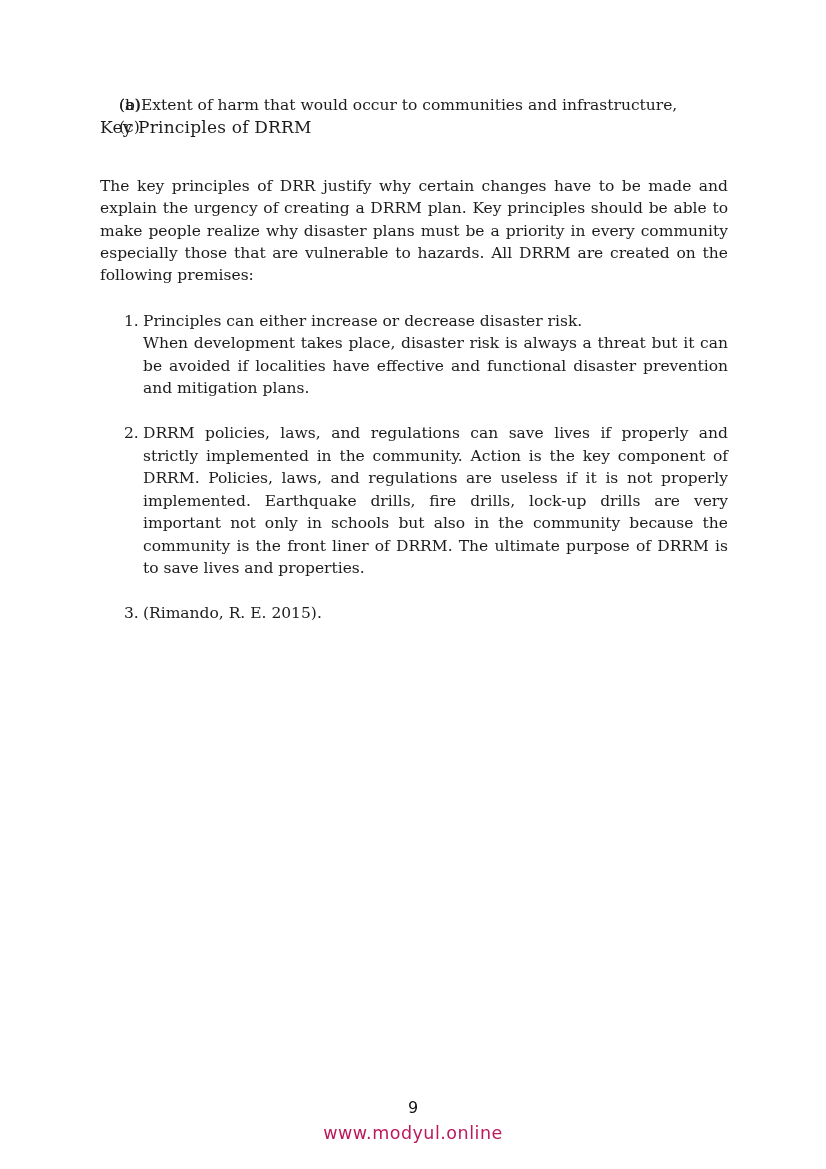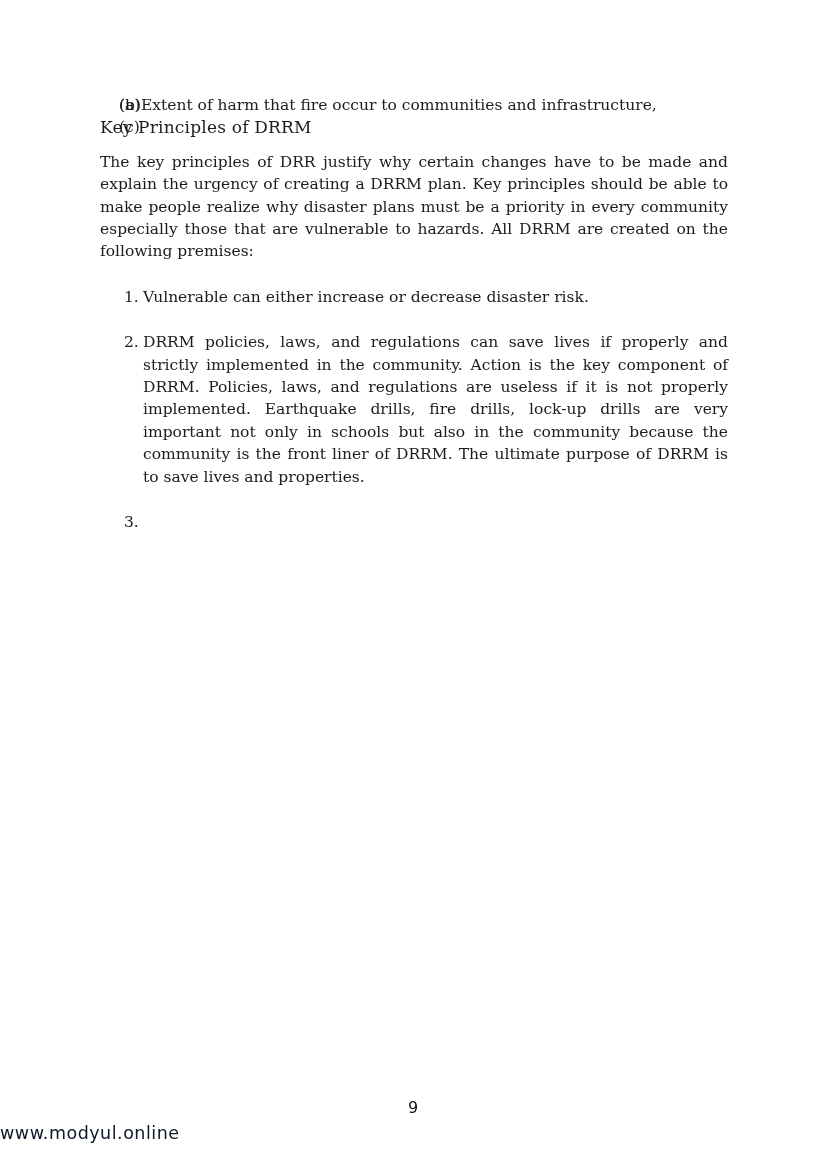--- a/index.html
+++ b/index.html
@@ -32,21 +32,21 @@
     top: 0;
   }
   
   .section-heading {
     font-size: 17px;
     font-weight: normal;
     letter-spacing: 0.2px;
   }
   
   .intro {
-    margin-top: 12px;
+    margin-top: 36px;
     text-align: justify;
   }
   
   .numbered-list .nitem {
     position: relative;
     margin-top: 23px;
     padding-left: 43px;
     text-align: justify;
   }
   .numbered-list .marker {
@@ -64,63 +64,65 @@
     text-align: center;
     font-family: "DejaVu Sans", sans-serif;
     font-size: 16px;
     color: #111111;
   }
   .watermark {
     position: absolute;
     top: 1123px;
     left: 0;
     width: 826px;
-    text-align: left;
+    text-align: center;
     font-family: "DejaVu Sans", sans-serif;
     font-size: 17.5px;
     letter-spacing: 0.5px;
-    color: #0f172a;
+    color: #be185d;
   }
 </style>
 </head>
 <body>
 
 <div class="content">
 
   <div class="lettered-list">
     <div class="litem">
       <span class="marker">(a)</span>
     </div>
     <div class="litem">
       <span class="marker">(b)</span>
-      <span>Extent of harm that fire occur to communities and infrastructure,</span>
+      <span>Extent of harm that would occur to communities and infrastructure,</span>
     </div>
     <div class="litem">
       <span class="marker">(c)</span>
     </div>
   </div>
 
   <h2 class="section-heading">Key Principles of DRRM</h2>
 
   <p class="intro">The key principles of DRR justify why certain changes have to be made and explain the urgency of creating a DRRM plan. Key principles should be able to make people realize why disaster plans must be a priority in every community especially those that are vulnerable to hazards. All DRRM are created on the following premises:</p>
 
   <div class="numbered-list">
 
     <div class="nitem">
       <span class="marker">1.</span>
-      <span class="line">Vulnerable can either increase or decrease disaster risk.</span>
+      <span class="line">Principles can either increase or decrease disaster risk.</span>
+      <span class="line">When development takes place, disaster risk is always a threat but it can be avoided if localities have effective and functional disaster prevention and mitigation plans.</span>
     </div>
 
     <div class="nitem">
       <span class="marker">2.</span>
       <span class="line">DRRM policies, laws, and regulations can save lives if properly and strictly implemented in the community. Action is the key component of DRRM. Policies, laws, and regulations are useless if it is not properly implemented. Earthquake drills, fire drills, lock-up drills are very important not only in schools but also in the community because the community is the front liner of DRRM. The ultimate purpose of DRRM is to save lives and properties.</span>
     </div>
 
     <div class="nitem">
       <span class="marker">3.</span>
+      <span class="line">(Rimando, R. E. 2015).</span>
     </div>
 
   </div>
 
 </div>
 
 <div class="page-number">9</div>
 <div class="watermark">www.modyul.online</div>
 
 </body></html>

